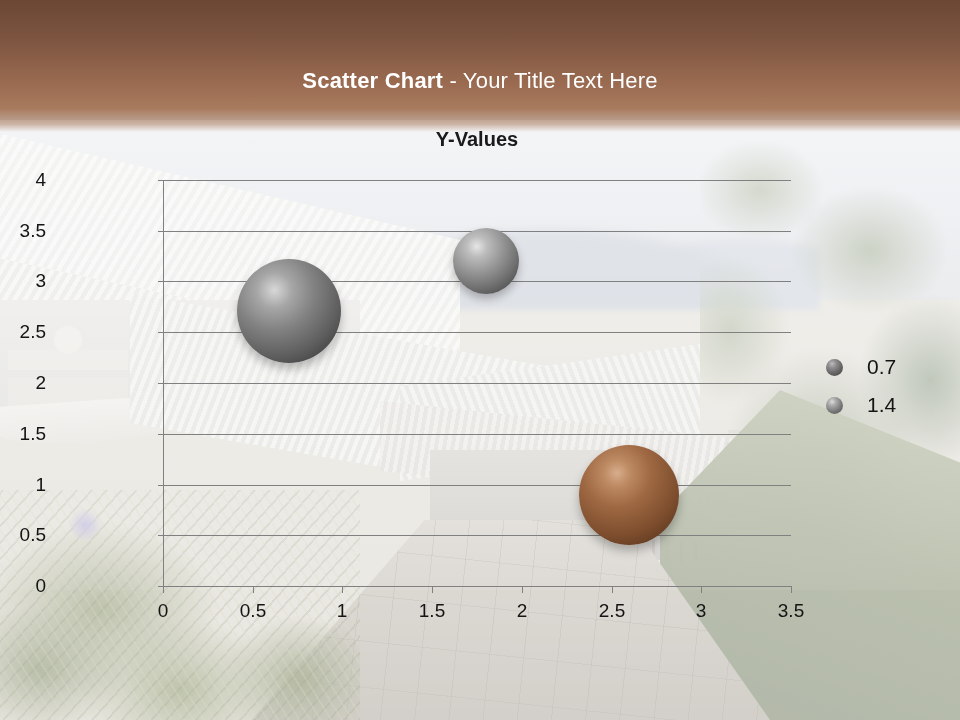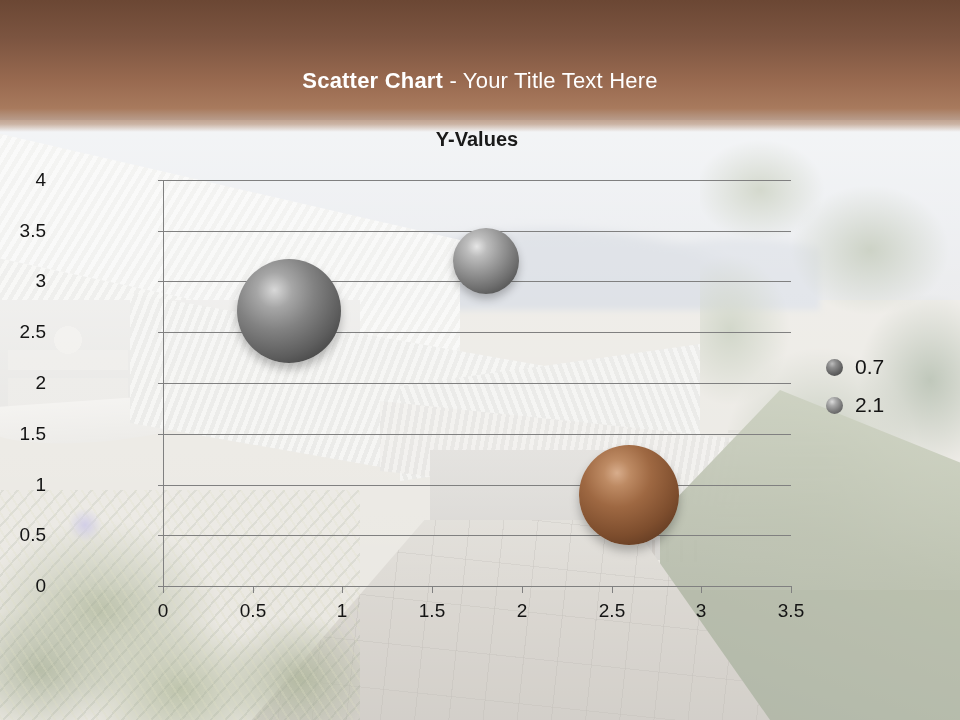--- a/index.html
+++ b/index.html
@@ -332,21 +332,21 @@
   .legend-swatch.s0 {
     background: radial-gradient(circle at 36% 28%, #bdbdbd 0%, #8e8e8e 25%, #646464 60%, #3d3d3d 100%);
   }
   .legend-swatch.s1 {
     background: radial-gradient(circle at 36% 28%, #dcdcdc 0%, #a9a9a9 25%, #787878 60%, #4c4c4c 100%);
   }
   .legend-swatch.s2 {
     background: radial-gradient(circle at 36% 28%, #c99468 0%, #a06a40 28%, #7d4c2a 62%, #57321c 100%);
   }
   .legend-label {
-    margin-left: 12px;
+    margin-left: 24px;
     font-size: 21px;
     color: #141414;
   }
 </style>
 </head>
 <body>
 
 <div id="slide">
 
   <div class="photo">
@@ -441,18 +441,18 @@
     <div class="xlab" style="left:701px">3</div>
     <div class="xlab" style="left:791px">3.5</div>
 
     <div class="legend">
       <div class="legend-row">
         <span class="legend-swatch s0"></span>
         <span class="legend-label">0.7</span>
       </div>
       <div class="legend-row">
         <span class="legend-swatch s1"></span>
-        <span class="legend-label">2.1</span>
+        <span class="legend-label">1.4</span>
       </div>
     </div>
 
   </div>
 </div>
 
 </body></html>

